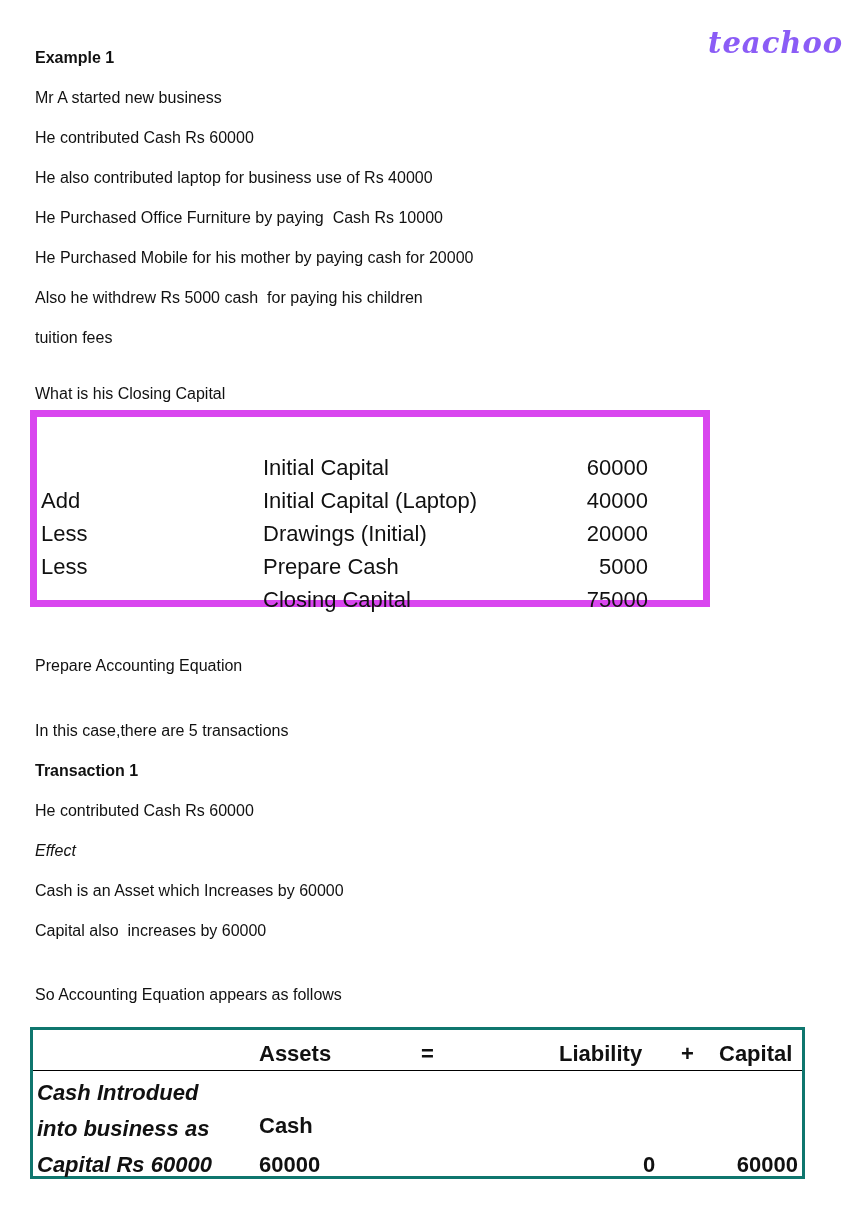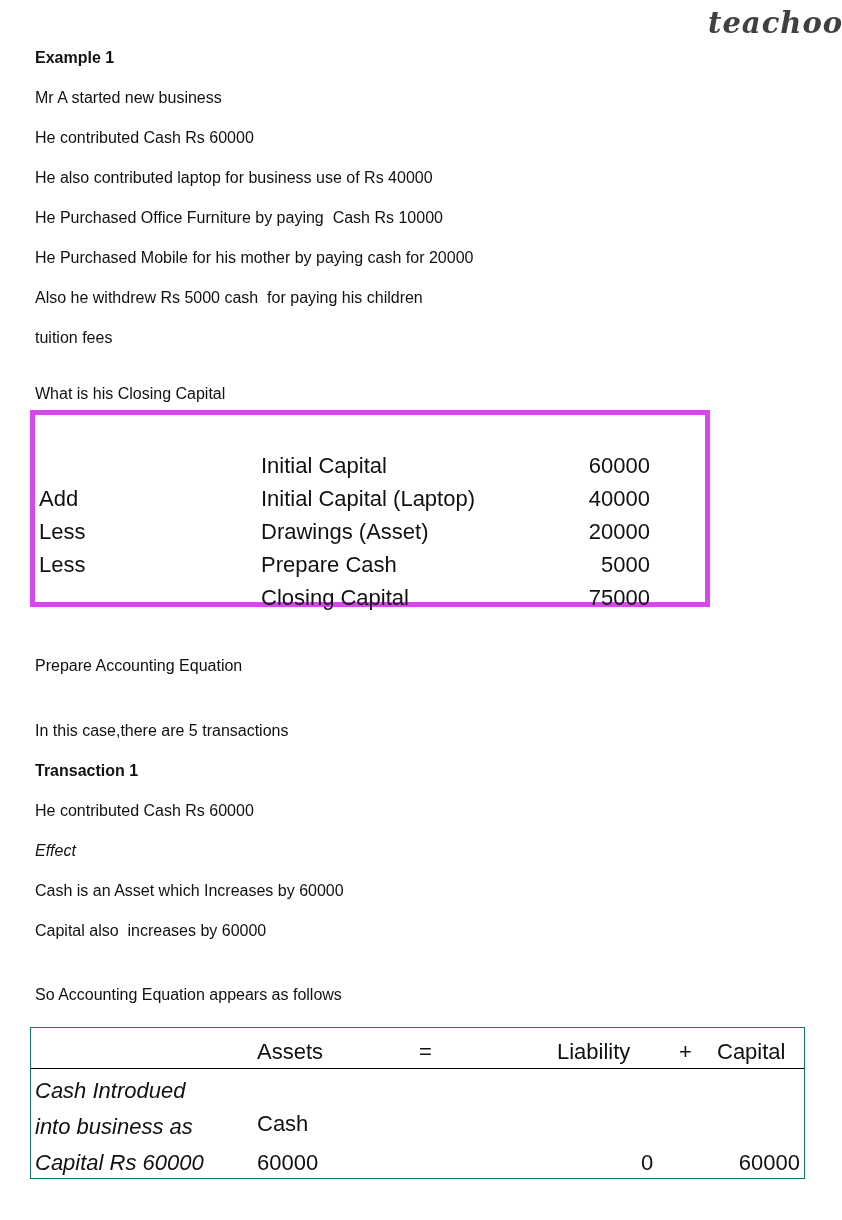--- a/index.html
+++ b/index.html
@@ -2,45 +2,45 @@
 <html><head>
   <meta charset="utf-8">
   <style>
     html, body { margin: 0; padding: 0; background: #ffffff; }
     body {
       width: 842px; height: 1220px; position: relative; overflow: hidden;
       font-family: "Liberation Sans", "DejaVu Sans", sans-serif;
       color: #111111;
     }
     .logo {
-      position: absolute; left: 708px; top: 6px;
+      position: absolute; left: 708px; top: 26px;
       font-family: "DejaVu Serif", serif; font-style: italic; font-weight: bold;
-      font-size: 29px; letter-spacing: 1px; color: #404040;
+      font-size: 29px; letter-spacing: 1px; color: #8b5cf6;
     }
     .line {
       position: absolute; left: 35px; font-size: 16px; white-space: pre;
       line-height: 28px;
     }
     .bold { font-weight: bold; }
     .italic { font-style: italic; }
 
     
     .cap-box {
       position: absolute; left: 30px; top: 410px; width: 680px; height: 197px;
-      border: 5px solid #d946ef; box-sizing: border-box;
+      border: 7px solid #d946ef; box-sizing: border-box;
     }
     .cap-row { position: absolute; left: 0; width: 100%; height: 33px; font-size: 22px; line-height: 33px; }
     .cap-row .c1 { position: absolute; left: 4px; }
     .cap-row .c2 { position: absolute; left: 226px; }
     .cap-row .c3 { position: absolute; right: 55px; text-align: right; }
 
     
     .eq-box {
       position: absolute; left: 30px; top: 1027px; width: 775px; height: 152px;
-      border: 1px solid #0f766e; box-sizing: border-box;
+      border: 3px solid #0f766e; box-sizing: border-box; font-weight: bold;
     }
     .eq-header { position: absolute; left: 0; top: 0; width: 100%; height: 40px; border-bottom: 1px solid #000; font-size: 22px; line-height: 48px; }
     .eq-header span, .eq-body span { position: absolute; white-space: pre; }
     .eq-body { position: absolute; left: 0; top: 40px; width: 100%; height: 110px; font-size: 22px; }
   </style>
 </head>
 <body>
 
 <div class="logo">teachoo</div>
 
@@ -61,21 +61,21 @@
     <span class="c2">Initial Capital</span>
     <span class="c3">60000</span>
   </div>
   <div class="cap-row" style="top:67px;">
     <span class="c1">Add</span>
     <span class="c2">Initial Capital (Laptop)</span>
     <span class="c3">40000</span>
   </div>
   <div class="cap-row" style="top:100px;">
     <span class="c1">Less</span>
-    <span class="c2">Drawings (Asset)</span>
+    <span class="c2">Drawings (Initial)</span>
     <span class="c3">20000</span>
   </div>
   <div class="cap-row" style="top:133px;">
     <span class="c1">Less</span>
     <span class="c2">Prepare Cash</span>
     <span class="c3">5000</span>
   </div>
   <div class="cap-row" style="top:166px;">
     <span class="c1"></span>
     <span class="c2">Closing Capital</span>

